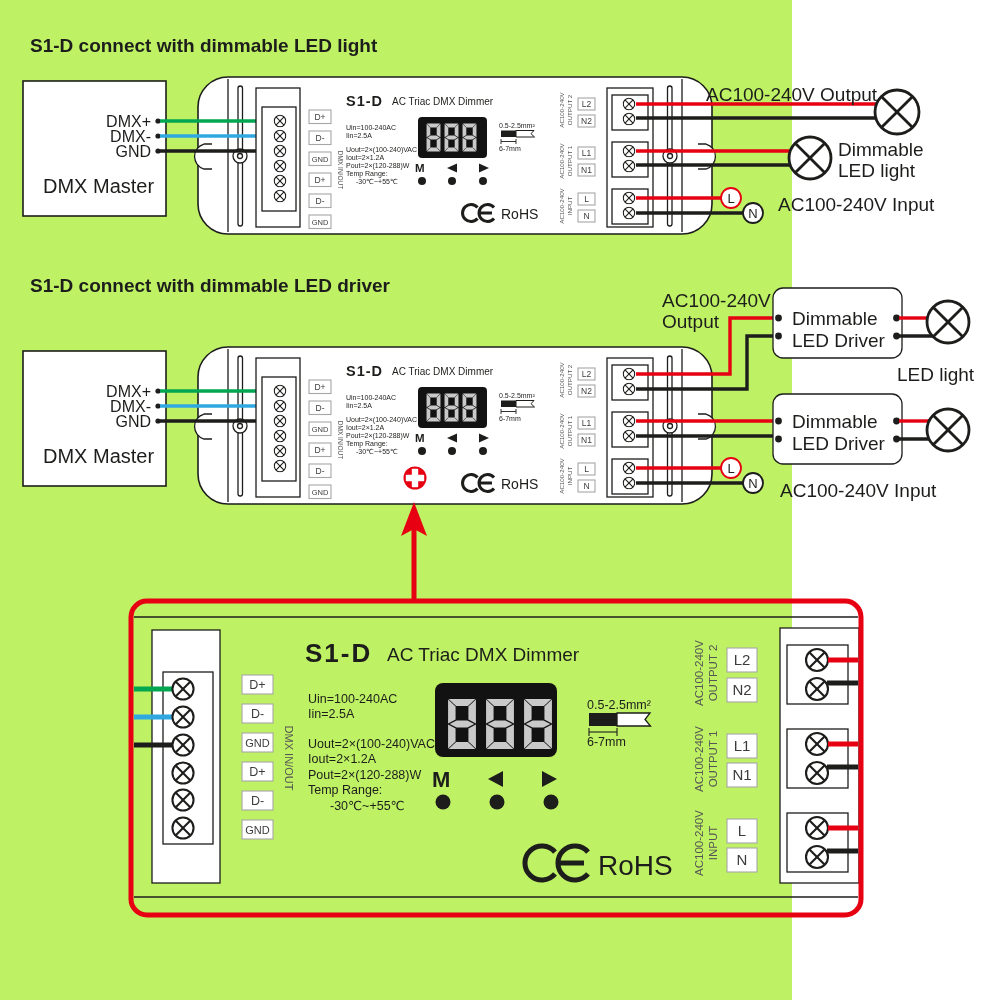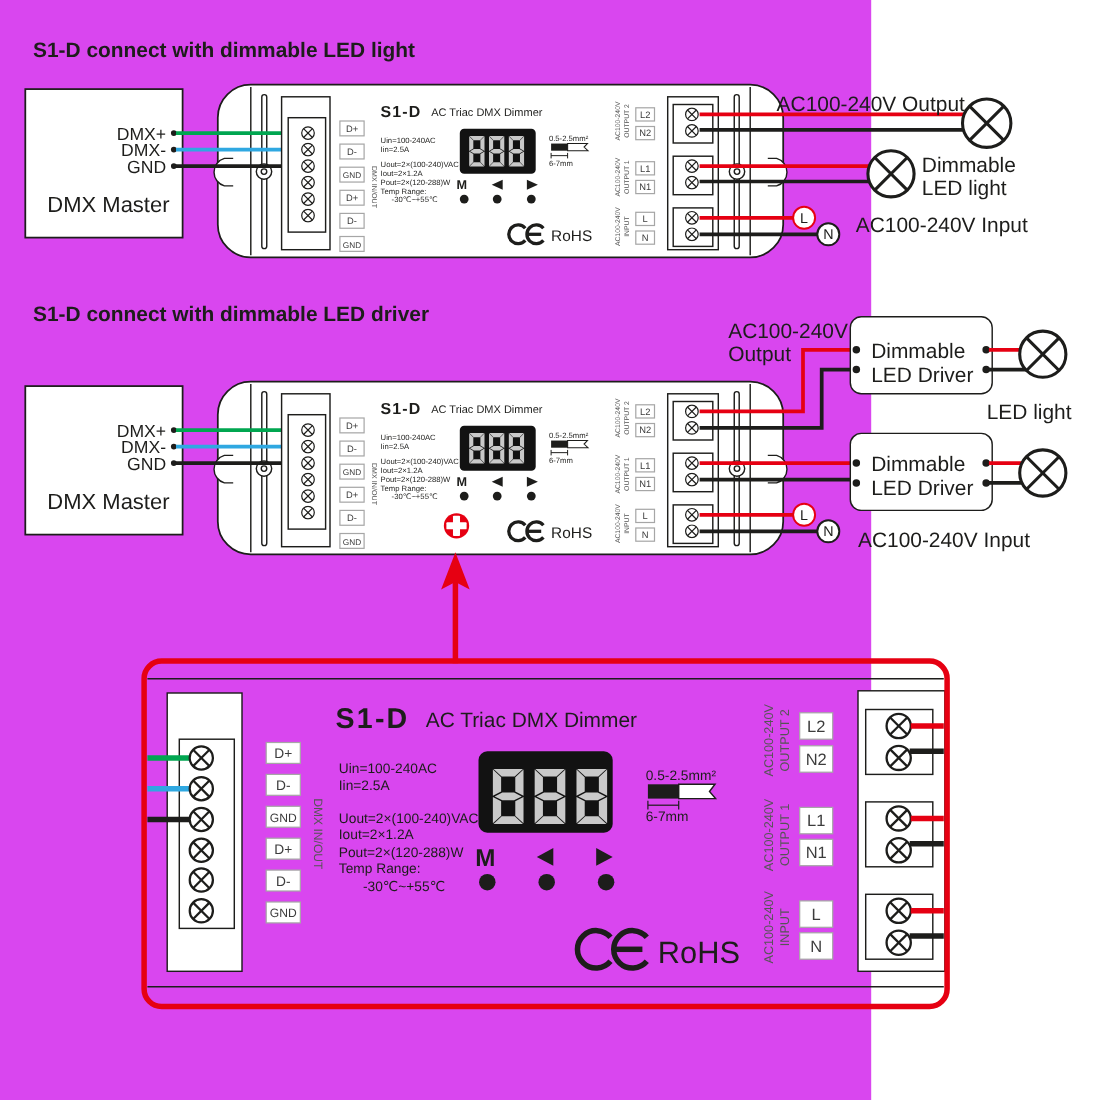--- a/index.html
+++ b/index.html
@@ -1,16 +1,16 @@
 <!DOCTYPE html>
 <html style="--red: #e60012; --green: #00a650; --blue: #2fa8e1; --black: #1d1d1b; --segment: #c9c9c9;"><head>
 <meta charset="utf-8">
 <style>
   html,body{margin:0;padding:0;background:#fff;}
-  #stage{width:792px;height:1000px;position:relative;background:#d946ef;}
+  #stage{width:792px;height:1000px;position:relative;background:#bef264;}
   svg{display:block;}
   text{font-family:"Liberation Sans","DejaVu Sans",sans-serif;fill:#1d1d1b;}
   .heading{font-size:19px;font-weight:bold;}
   .outline{fill:#fff;stroke:#1d1d1b;stroke-width:1.6;}
   .thin{fill:none;stroke:#1d1d1b;stroke-width:1.3;}
   .thinf{fill:#fff;stroke:#1d1d1b;stroke-width:1.3;}
   .graybox{fill:#fff;stroke:#a6a6a6;stroke-width:1.1;}
   .gtxt{fill:#3c3c3c;}
   .vtxt{fill:#555;}
   .wire{fill:none;stroke-linecap:butt;}

